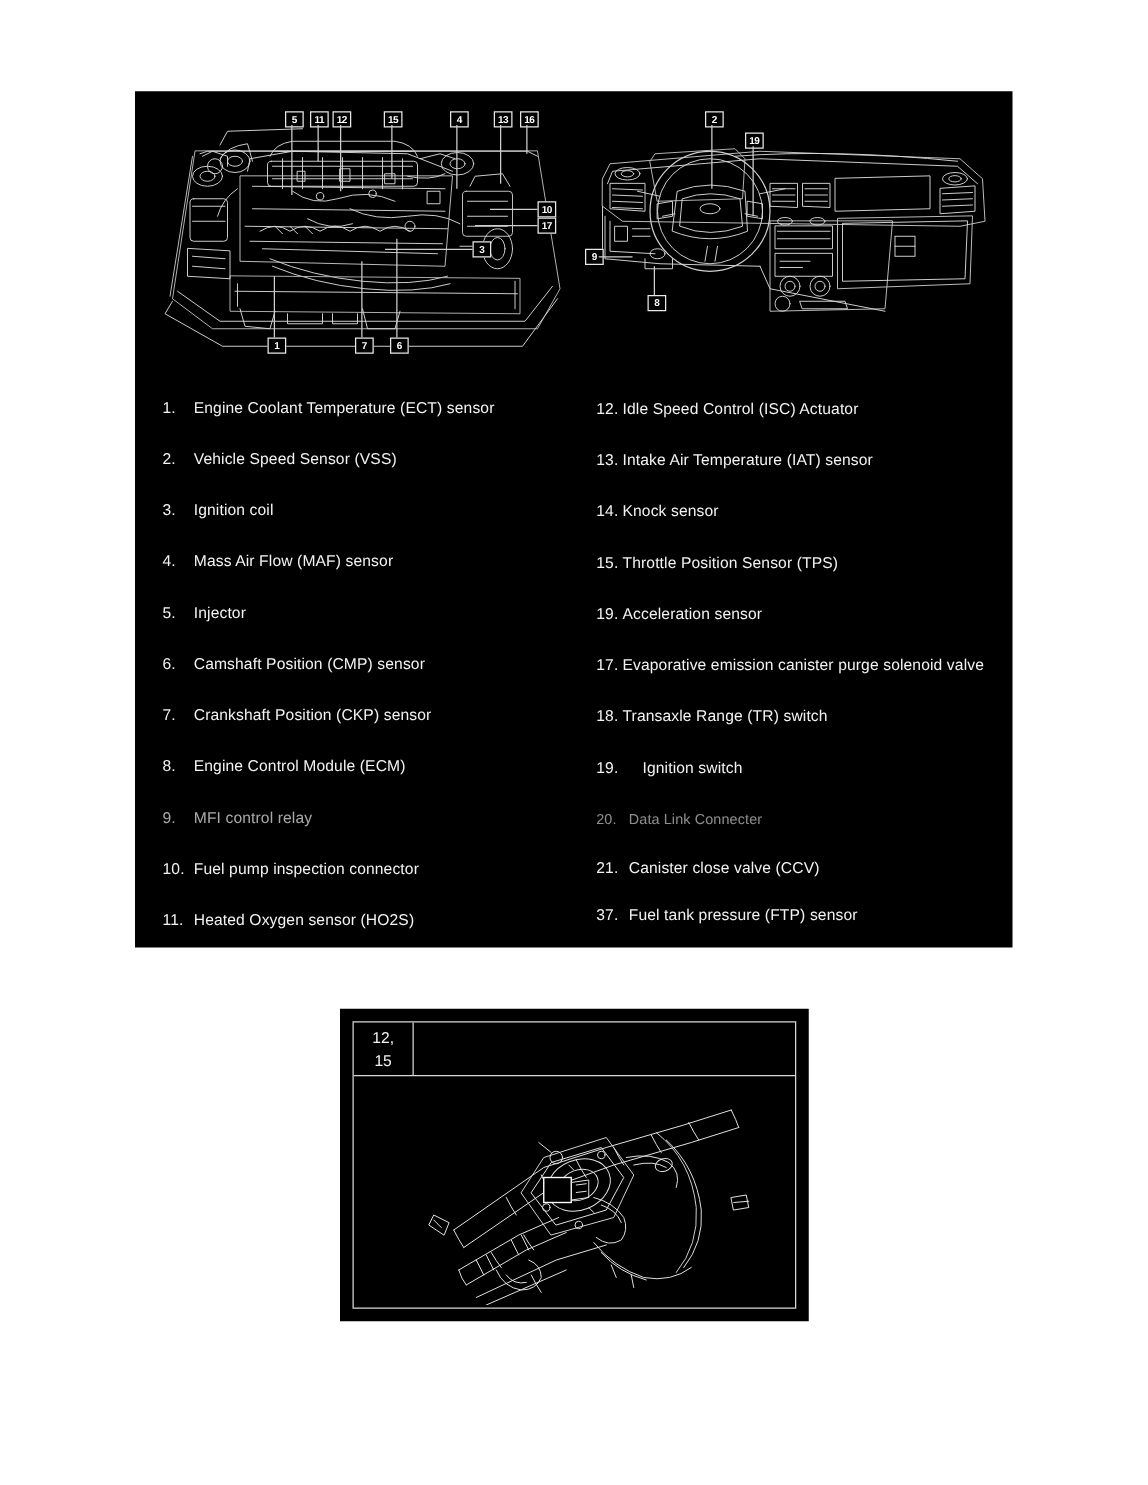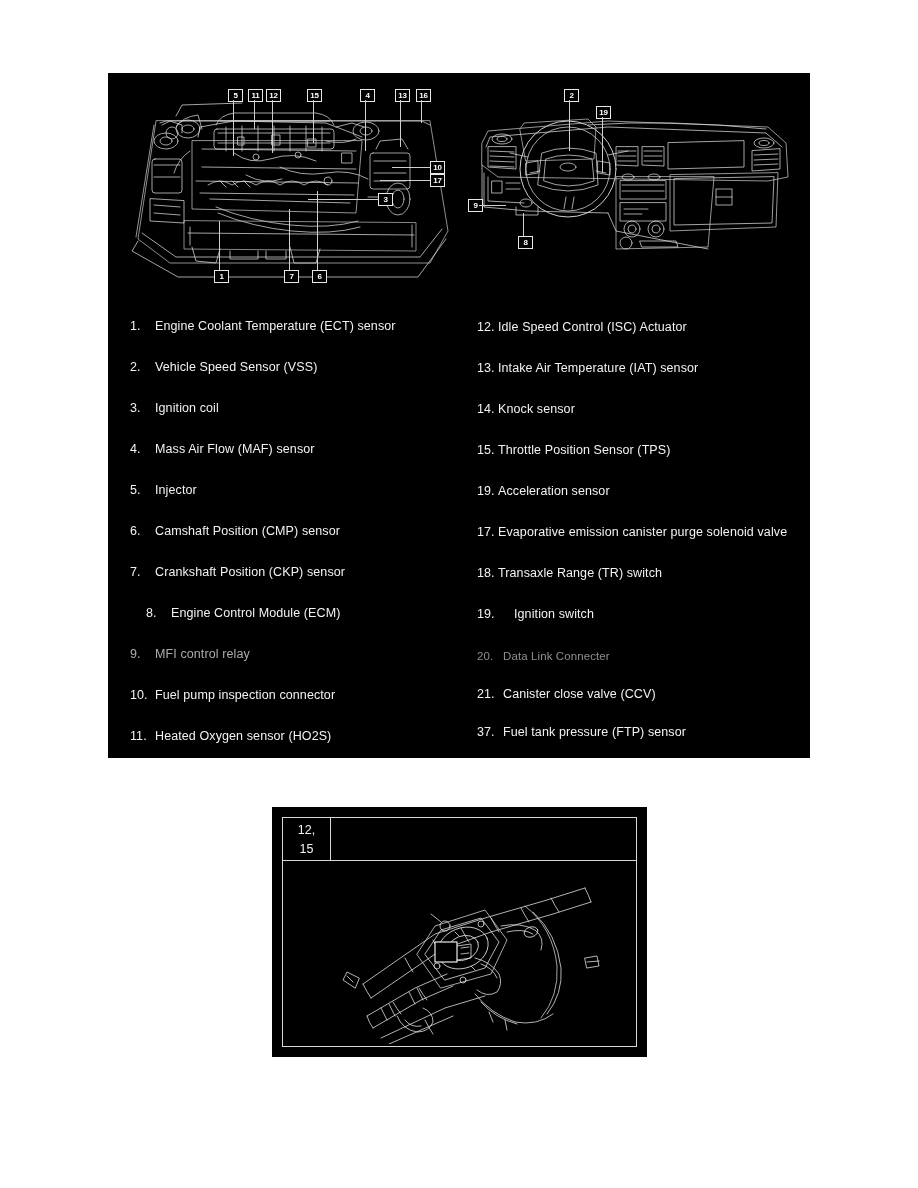--- a/index.html
+++ b/index.html
@@ -367,21 +367,21 @@
       </div>
       <div class="list-item" style="top:174px;">
         <span class="num">5.</span><span>Injector</span>
       </div>
       <div class="list-item" style="top:215px;">
         <span class="num">6.</span><span>Camshaft Position (CMP) sensor</span>
       </div>
       <div class="list-item" style="top:256px;">
         <span class="num">7.</span><span>Crankshaft Position (CKP) sensor</span>
       </div>
-      <div class="list-item" style="top:297px;margin-left:16px;">
+      <div class="list-item" style="top:297px;">
         <span class="num">8.</span><span>Engine Control Module (ECM)</span>
       </div>
       <div class="list-item dim" style="top:338px;">
         <span class="num">9.</span><span>MFI control relay</span>
       </div>
       <div class="list-item" style="top:379px;">
         <span class="num">10.</span><span>Fuel pump inspection connector</span>
       </div>
       <div class="list-item" style="top:420px;">
         <span class="num">11.</span><span>Heated Oxygen sensor (HO2S)</span>

